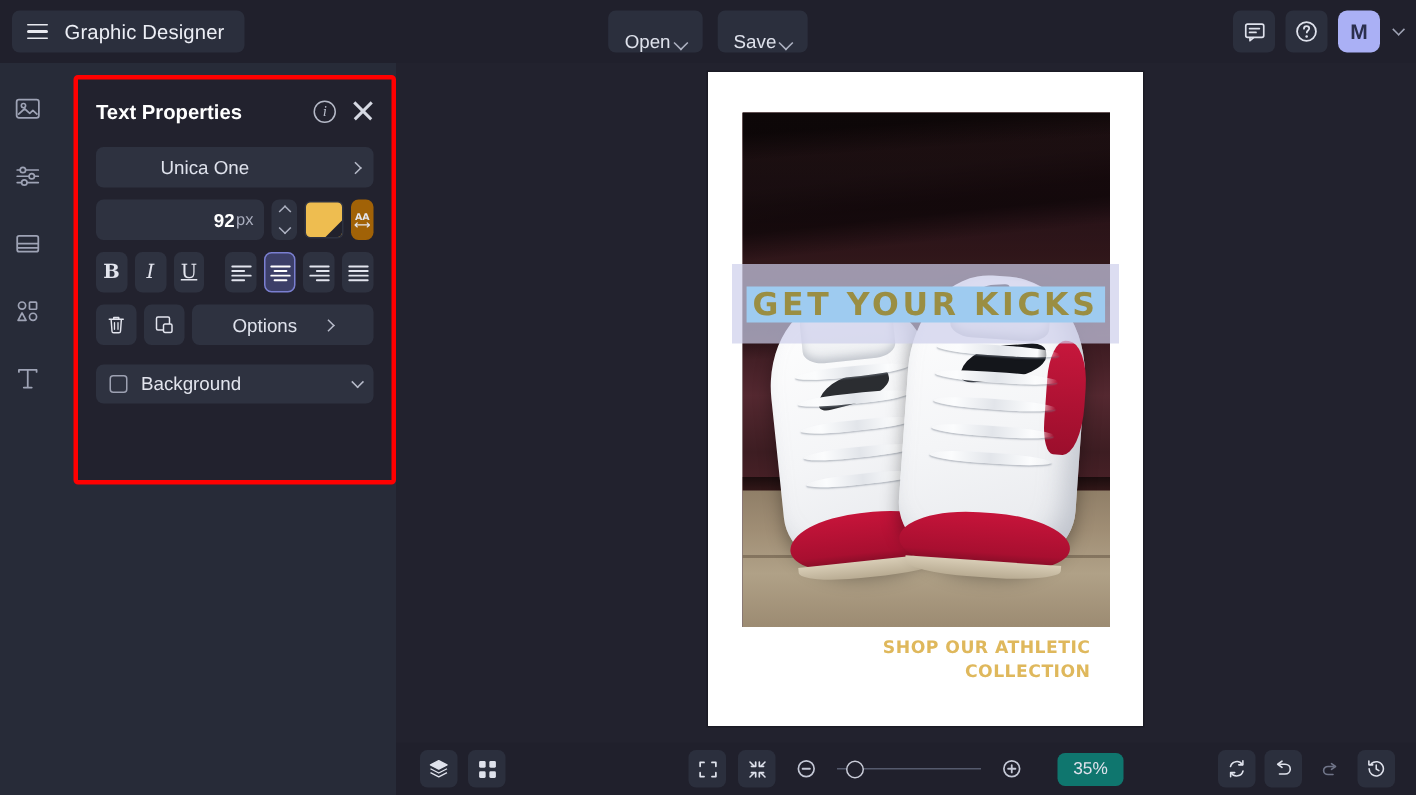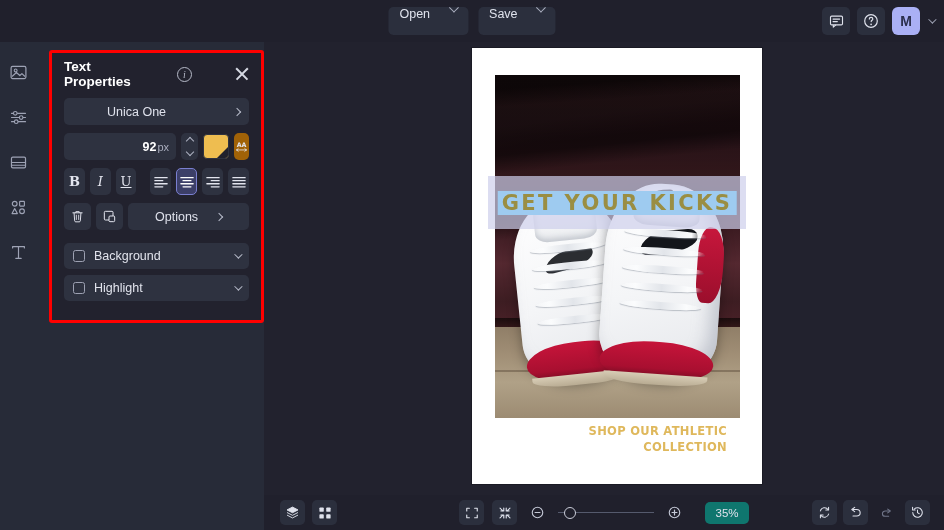--- a/index.html
+++ b/index.html
@@ -24,21 +24,21 @@
   .hamburger { width: 14px; height: 11px; position: relative; display: inline-block; }
   .hamburger i { position: absolute; left: 0; width: 14px; height: 1.6px; background: #e8e9ef; border-radius: 1px; }
   .hamburger i:nth-child(1) { top: 0; }
   .hamburger i:nth-child(2) { top: 4.7px; }
   .hamburger i:nth-child(3) { top: 9.4px; }
   .brand-title { color: #eceef5; font-size: 13.5px; letter-spacing: .1px; white-space: nowrap; }
 
   .topcenter { position: absolute; left: 50%; transform: translateX(-50%); display: flex; gap: 10px; }
   .tbtn {
     background: #2b2f3d; border-radius: 5px; height: 28px;
-    display: flex; align-items: flex-start; gap: 20px; padding: 0 11px;
+    display: flex; align-items: flex-end; gap: 3px; padding: 0 11px;
     color: #dfe2ec; font-size: 12.5px; cursor: pointer;
   }
   .chev { width: 7px; height: 7px; border-right: 1.5px solid #aeb2c2; border-bottom: 1.5px solid #aeb2c2;
           transform: rotate(45deg) translate(-2px,-2px); }
 
   .topright { position: absolute; right: 8px; display: flex; align-items: center; gap: 7px; }
   .iconbtn {
     width: 28px; height: 28px; background: #2b2f3d; border-radius: 5px;
     display: flex; align-items: center; justify-content: center; cursor: pointer;
   }
@@ -59,21 +59,21 @@
   .railitem { width: 24px; height: 24px; display: flex; align-items: center; justify-content: center; cursor: pointer; }
 
   
   .panelcol { position: absolute; top: 42px; left: 36px; width: 228px; height: 488px; background: #272b38; }
 
   .panel {
     position: absolute; top: 8px; left: 13px; width: 215px; height: 273px;
     background: #22222e; border: 3px solid #ff0000; border-radius: 3px;
   }
   .panel-inner { padding: 10px 12px 12px 12px; }
-  .panel-head { display: flex; align-items: center; height: 22px; margin-bottom: 13px; gap: 32px; }
+  .panel-head { display: flex; align-items: center; height: 22px; margin-bottom: 13px; }
   .panel-title { color: #fff; font-size: 13.5px; font-weight: bold; flex: 1; }
   .ico-circ {
     width: 15px; height: 15px; border-radius: 50%; border: 1.3px solid #b6bac8;
     color: #b6bac8; font-size: 10px; font-style: italic; font-family: "Liberation Serif", serif;
     display: flex; align-items: center; justify-content: center; margin-right: 11px; cursor: pointer;
   }
   .xclose { width: 14px; height: 14px; position: relative; cursor: pointer; }
   .xclose i { position: absolute; top: 6px; left: -1px; width: 16px; height: 1.5px; background: #d6d9e3; }
   .xclose i:nth-child(1) { transform: rotate(45deg); }
   .xclose i:nth-child(2) { transform: rotate(-45deg); }
@@ -269,20 +269,28 @@
     color: #dfe2ec; font-size: 11.5px; margin-left: 10px; cursor: pointer;
   }
   svg { display: block; }
 </style>
 </head>
 <body>
 
 <div class="app">
 
   <div class="topbar">
+    <div class="brand-chip">
+      <span class="hamburger">
+          <i></i>
+          <i></i>
+          <i></i>
+        </span>
+      <span class="brand-title">Graphic Designer</span>
+    </div>
 
     <div class="topcenter">
       <div class="tbtn">
         <span>Open</span>
         <span class="chev"></span>
       </div>
       <div class="tbtn">
         <span>Save</span>
         <span class="chev"></span>
       </div>
@@ -433,25 +441,20 @@
             <span style="flex:1">Options</span>
             <span class="rchev"></span>
           </div>
         </div>
 
         <div style="height:5px"></div>
 
         <div class="accrow">
           <span class="cbox"></span>
           <span class="acclabel">Background</span>
-          <span class="dchev"></span>
-        </div>
-        <div class="accrow">
-          <span class="cbox"></span>
-          <span class="acclabel">Highlight</span>
           <span class="dchev"></span>
         </div>
 
       </div>
     </div>
   </div>
 
   <div class="canvas">
     <div class="card">
 

